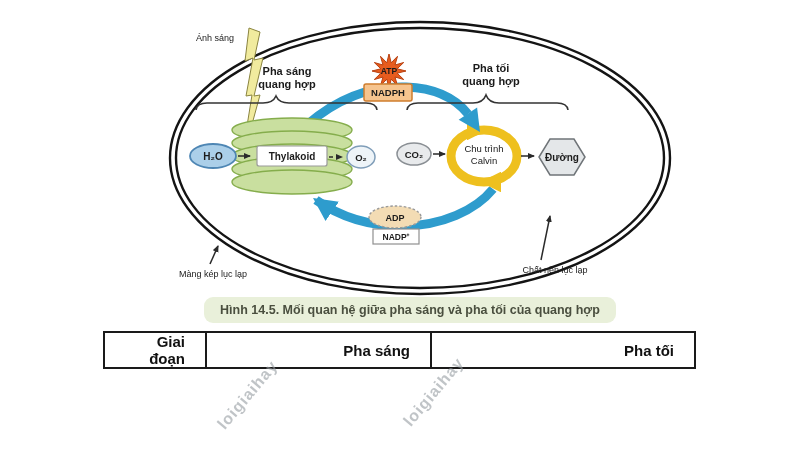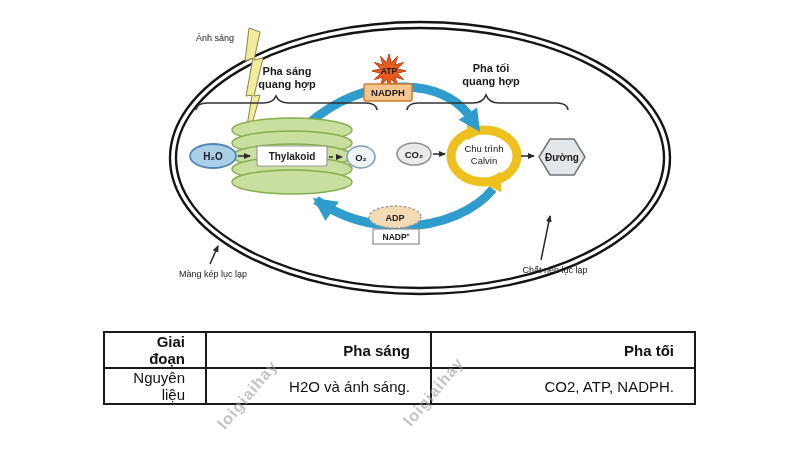--- a/index.html
+++ b/index.html
@@ -124,33 +124,29 @@
     <text x="491" y="85" font-size="11" class="bold" text-anchor="middle">quang hợp</text>
     <path class="brace" d="M407,110 Q408,103 418,103 L473,103 Q483,103 486,95 Q489,103 499,103 L557,103 Q567,103 568,110"></path>
 
     <line class="thin-arrow" marker-end="url(#arrBlack)" x1="210" y1="264" x2="218" y2="246"></line>
     <text x="213" y="277" font-size="9" text-anchor="middle">Màng kép lục lạp</text>
     <line class="thin-arrow" marker-end="url(#arrBlack)" x1="541" y1="260" x2="550" y2="216"></line>
     <text x="555" y="273" font-size="9" text-anchor="middle">Chất nền lục lạp</text>
   </svg>
 
   
+  <div class="caption">Hình 14.5. Mối quan hệ giữa pha sáng và pha tối của quang hợp</div>
 
   
   <table class="cmp">
     <tbody>
         <tr class="rh">
       <th class="c1">Giai đoạn</th>
       <th class="c2">Pha sáng</th>
       <th class="c3">Pha tối</th>
-    </tr>
-    <tr class="r2">
-      <td>Nguyên liệu</td>
-      <td>H2O và ánh sáng.</td>
-      <td>CO2, ATP, NADPH.</td>
     </tr>
   </tbody>
     </table>
 
   
   <div class="wm wm1">loigiaihay</div>
   <div class="wm wm2">loigiaihay</div>
 </div>
 
 </body></html>

